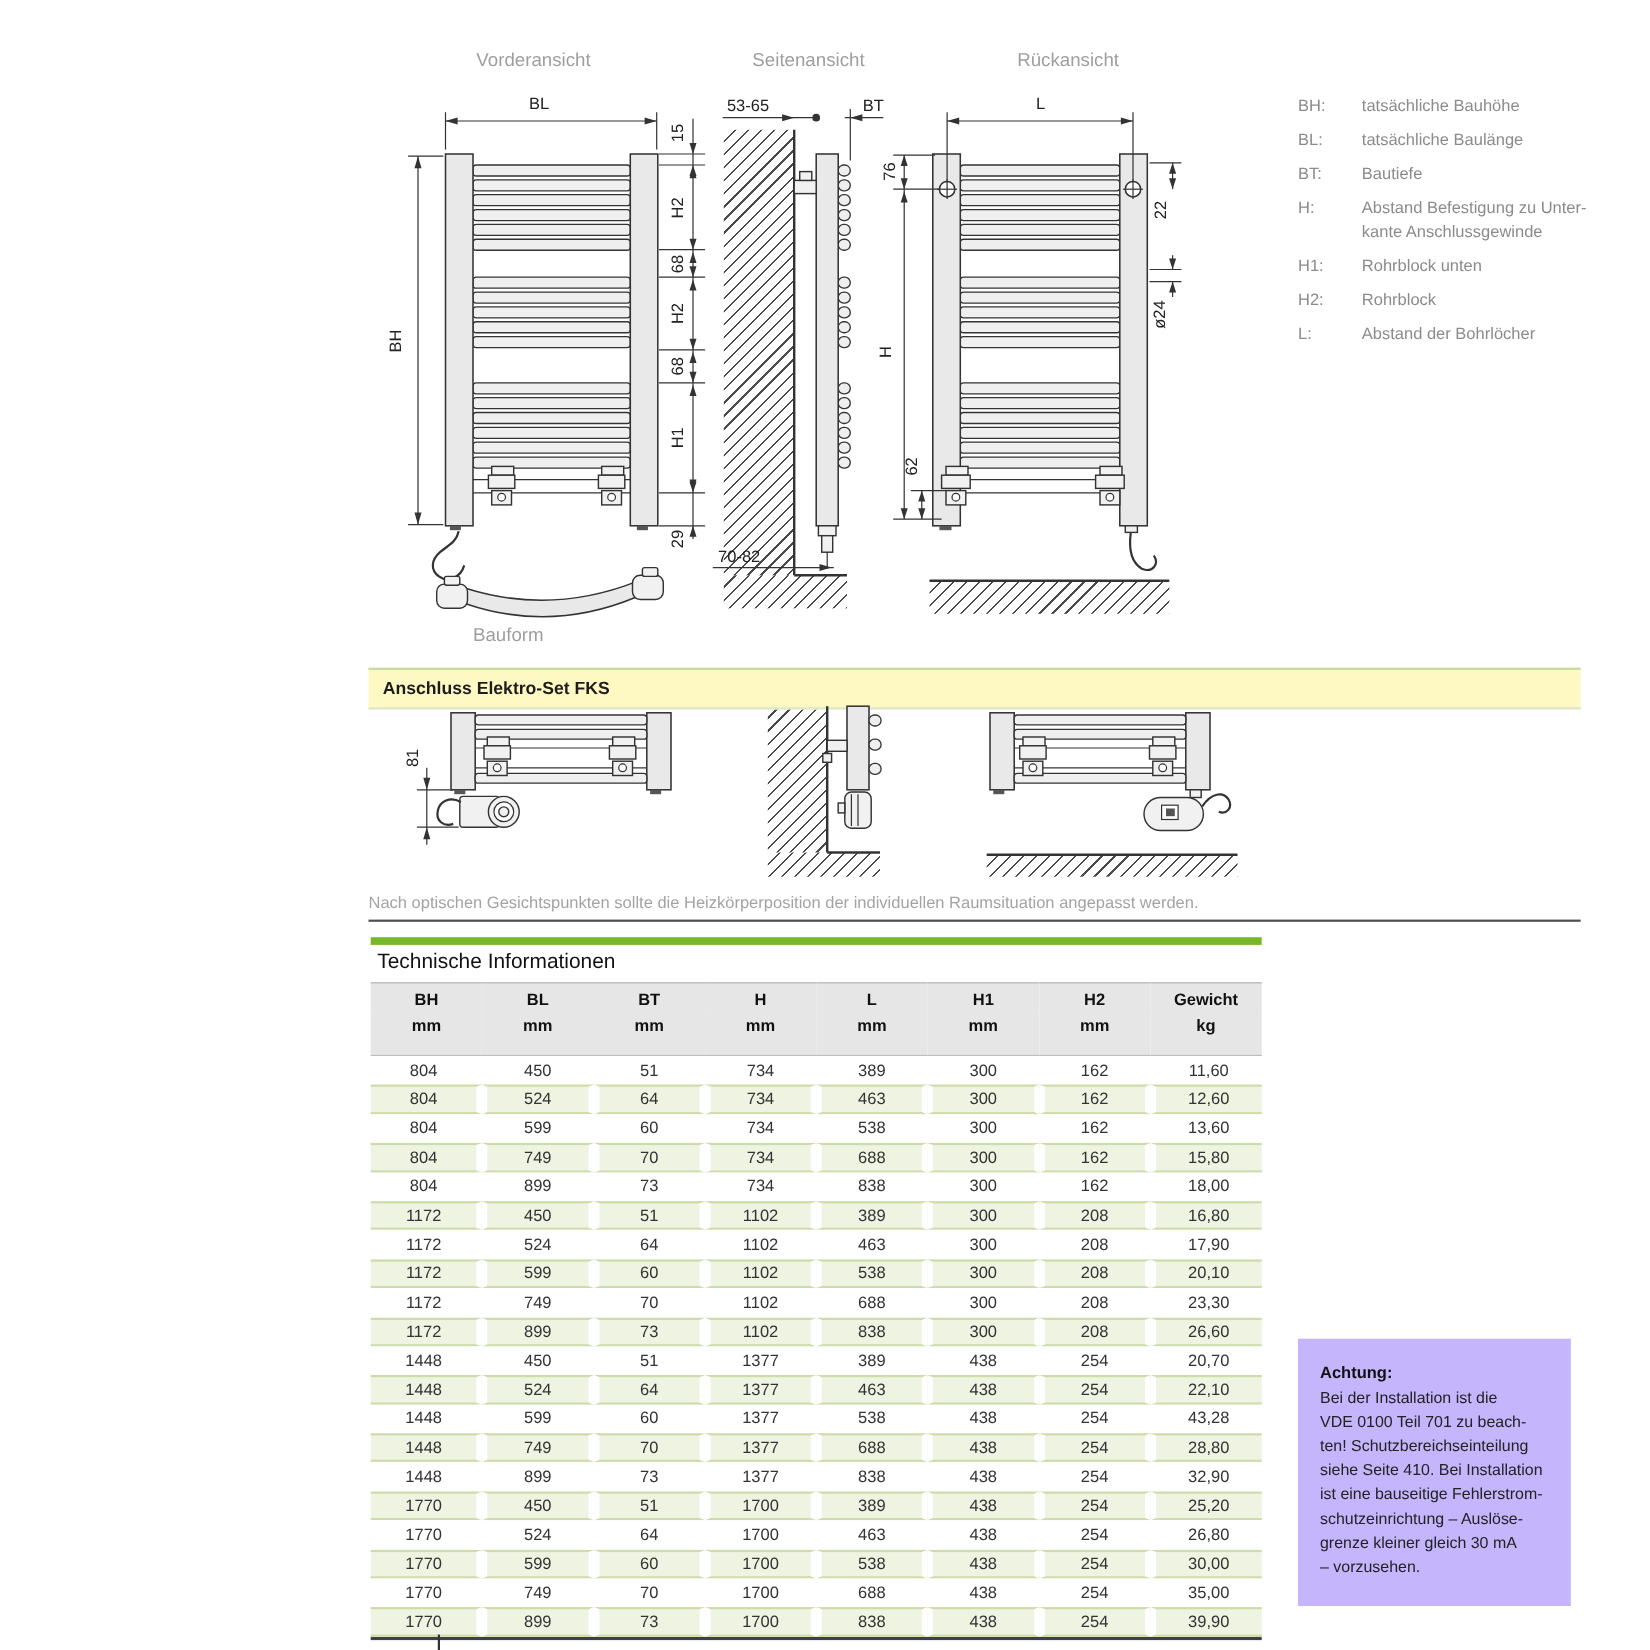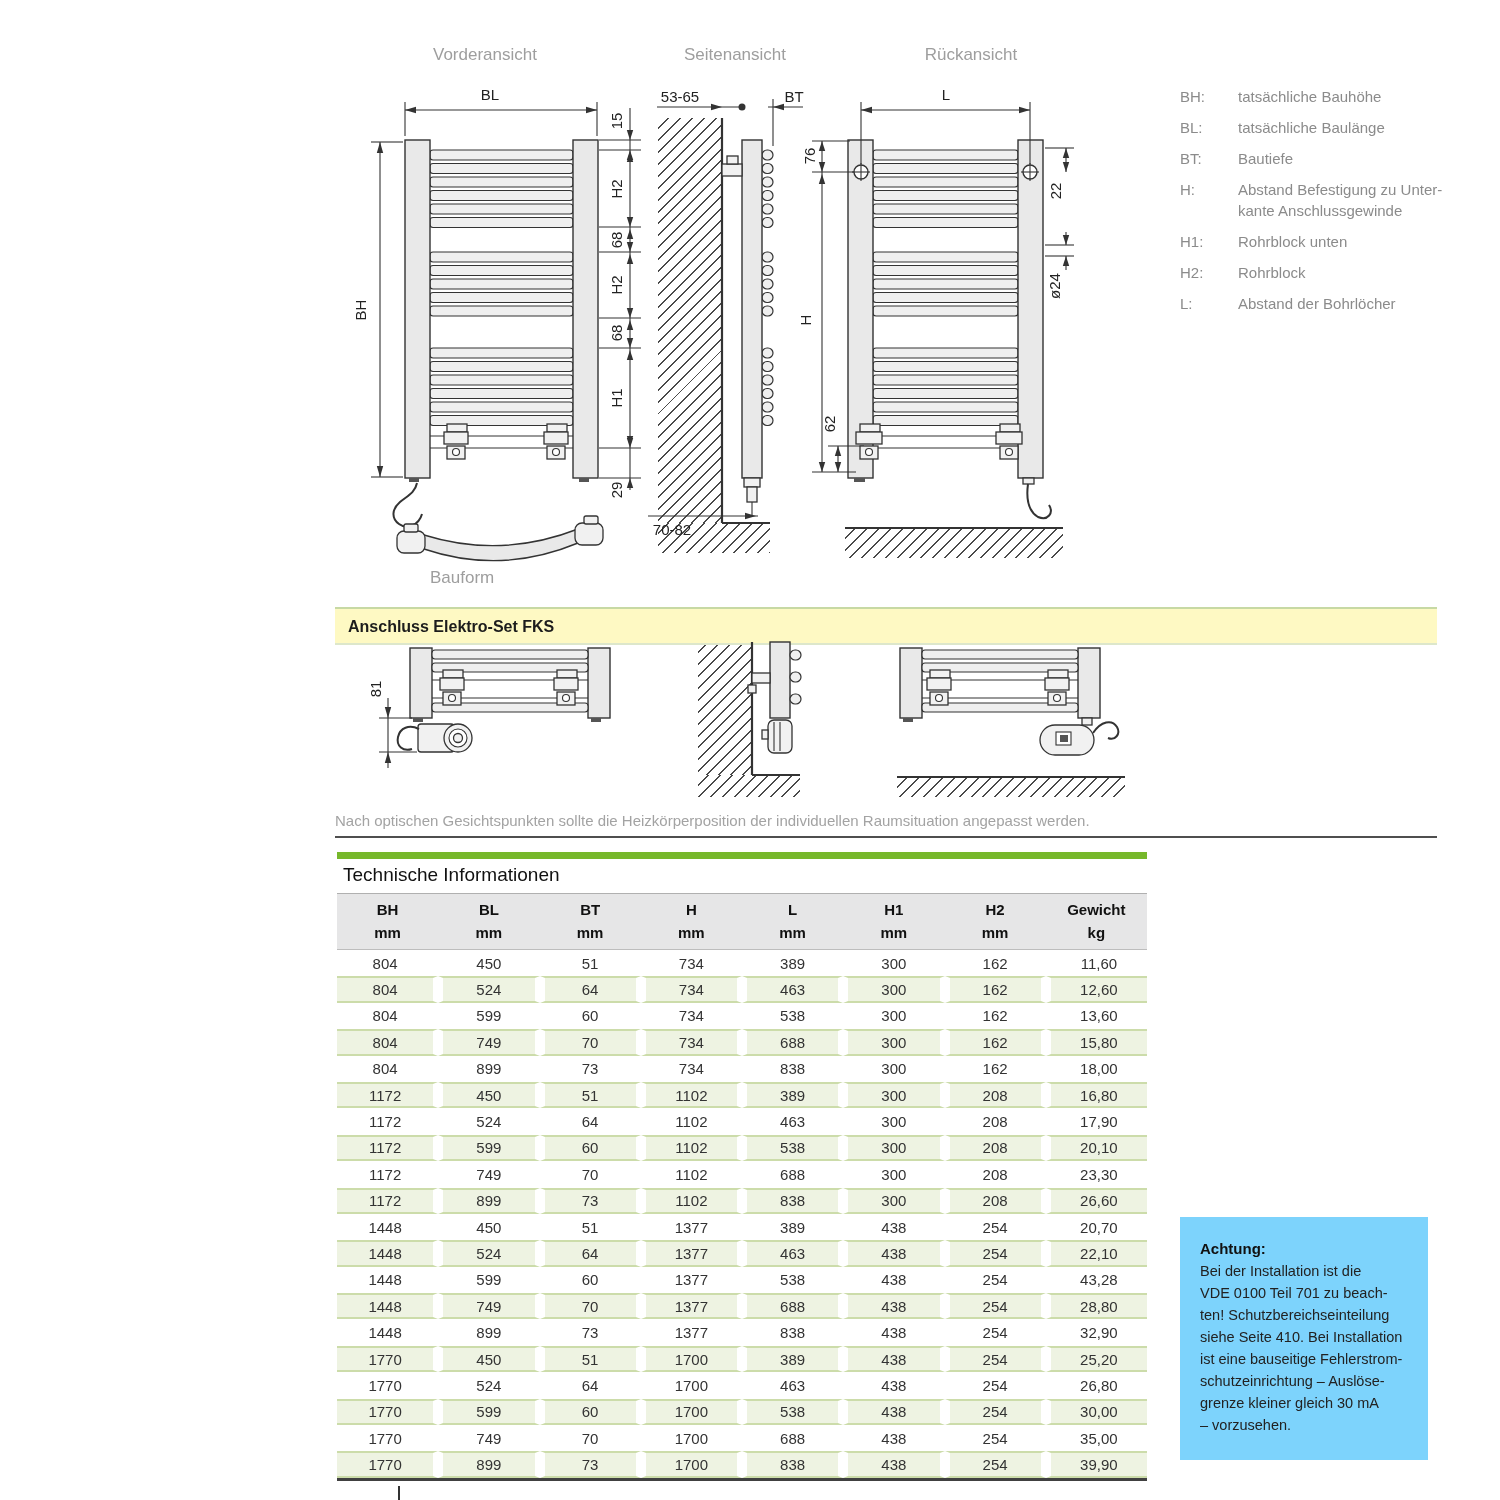--- a/index.html
+++ b/index.html
@@ -38,29 +38,29 @@
   .rule{position:absolute;left:335px;top:836px;width:1102px;height:2px;background:#4f4f4f;z-index:3;}
   
   .accent-bar{position:absolute;left:337px;top:852px;width:810px;height:7px;background:#77b82b;z-index:3;}
   .tech-heading{position:absolute;left:343px;top:864px;font-size:19px;font-weight:normal;color:#111;z-index:3;}
   table.tech{position:absolute;left:337px;top:893px;width:810px;z-index:3;
              border-collapse:separate;border-spacing:0;table-layout:fixed;
              border-bottom:3px solid #404040;}
   table.tech th{background:#e6e6e7;font-weight:bold;font-size:15px;color:#111;text-align:center;
                 height:23px;padding:0;}
   table.tech thead tr:first-child th{border-top:1px solid #b0b0b0;padding-top:4px;}
-  table.tech thead tr:last-child th{padding-bottom:5px;border-bottom:1px solid #bdbdbd;}
+  table.tech thead tr:last-child th{padding-bottom:15px;border-bottom:1px solid #bdbdbd;}
   table.tech td{height:26.4px;box-sizing:border-box;text-align:center;font-size:15px;color:#333;
                 padding:0;border-left:5px solid #fff;border-right:5px solid #fff;
                 border-top:2px solid #fff;border-bottom:2px solid #fff;}
   table.tech td:first-child{border-left:none;}
   table.tech td:last-child{border-right:none;}
   table.tech tr.shaded td{background:#eef3e2;border-top:2px solid #ccdcaa;border-bottom:2px solid #ccdcaa;}
   
-  .warning{position:absolute;left:1180px;top:1217px;width:248px;min-height:243px;background:#7dd3fc;
+  .warning{position:absolute;left:1180px;top:1217px;width:248px;min-height:243px;background:#c4b5fd;
            box-sizing:border-box;padding:21px 16px 18px 20px;z-index:3;}
   .warning-title{font-weight:bold;font-size:15px;color:#111;line-height:22px;}
   .warning-body{font-size:14.5px;color:#222;line-height:22px;white-space:nowrap;}
   .bottom-tick{position:absolute;left:398px;top:1486px;width:2px;height:14px;background:#333;z-index:3;}
 </style>
 </head>
 <body>
 
 <div class="page">
 
@@ -322,21 +322,21 @@
   <div class="dim-rot" style="left:595px;top:113px;">15</div>
   <div class="dim-rot" style="left:595px;top:181px;">H2</div>
   <div class="dim-rot" style="left:595px;top:232px;">68</div>
   <div class="dim-rot" style="left:595px;top:277px;">H2</div>
   <div class="dim-rot" style="left:595px;top:325px;">68</div>
   <div class="dim-rot" style="left:595px;top:390px;">H1</div>
   <div class="dim-rot" style="left:595px;top:482px;">29</div>
 
   <div class="dim" style="left:650px;top:88px;width:60px;">53-65</div>
   <div class="dim" style="left:772px;top:88px;width:44px;">BT</div>
-  <div class="dim" style="left:644px;top:521px;width:56px;">70-82</div>
+  <div class="dim" style="left:644px;top:498px;width:56px;">70-82</div>
 
   <div class="dim" style="left:918px;top:86px;width:56px;">L</div>
   <div class="dim-rot" style="left:788px;top:148px;">76</div>
   <div class="dim-rot" style="left:784px;top:312px;">H</div>
   <div class="dim-rot" style="left:808px;top:416px;">62</div>
   <div class="dim-rot" style="left:1034px;top:183px;">22</div>
   <div class="dim-rot" style="left:1033px;top:278px;">ø24</div>
 
   <div class="dim-rot" style="left:354px;top:681px;">81</div>
 

